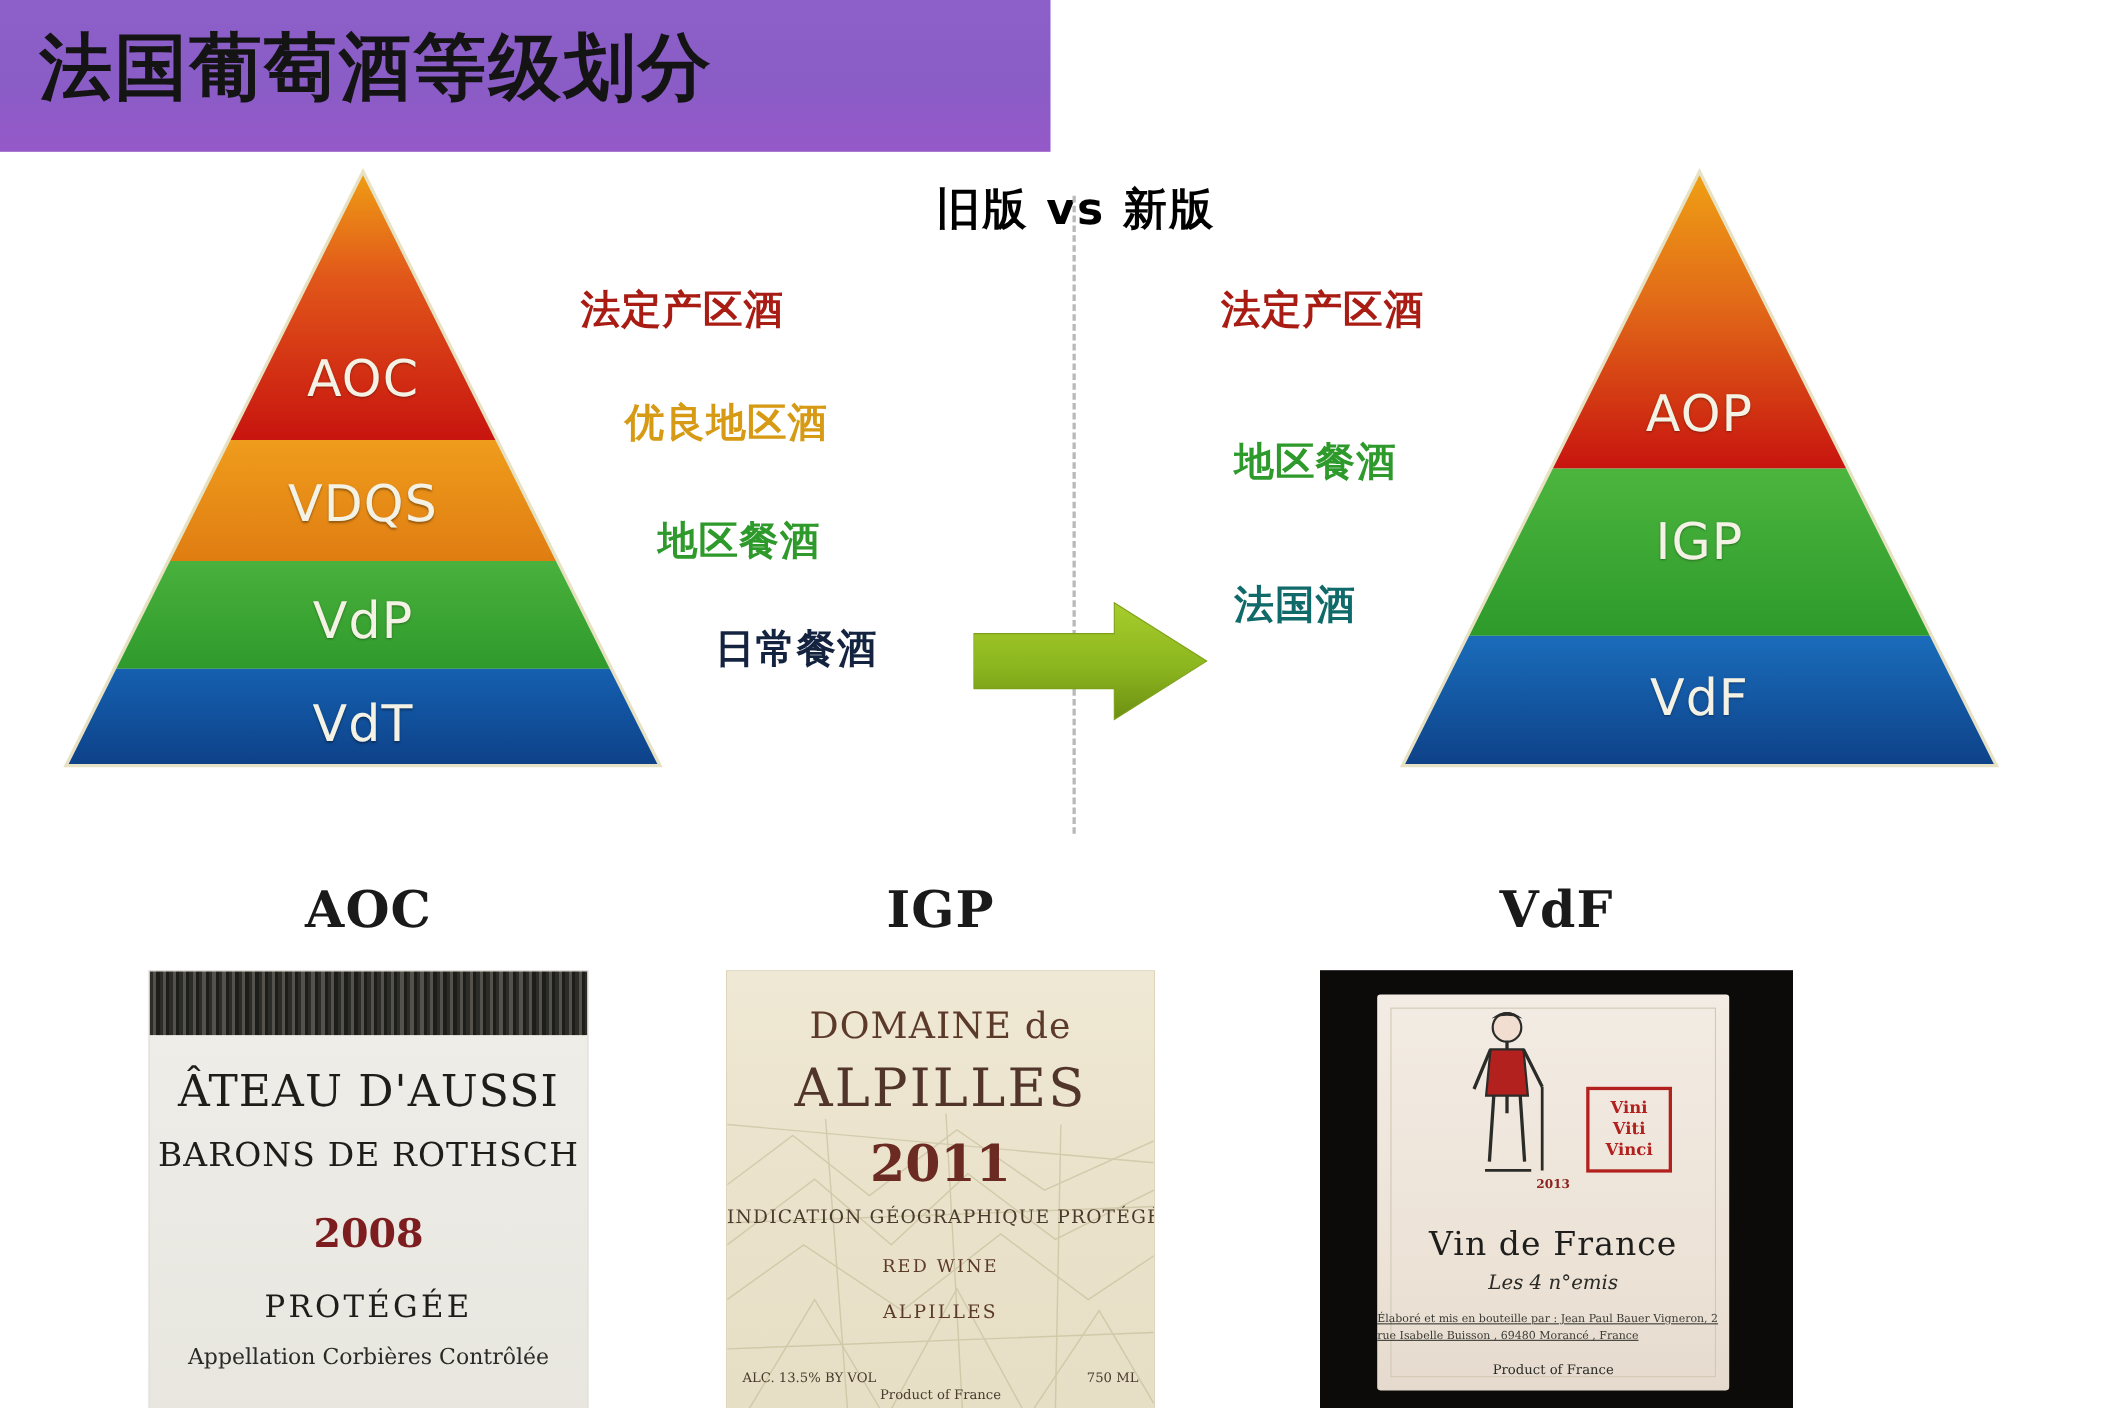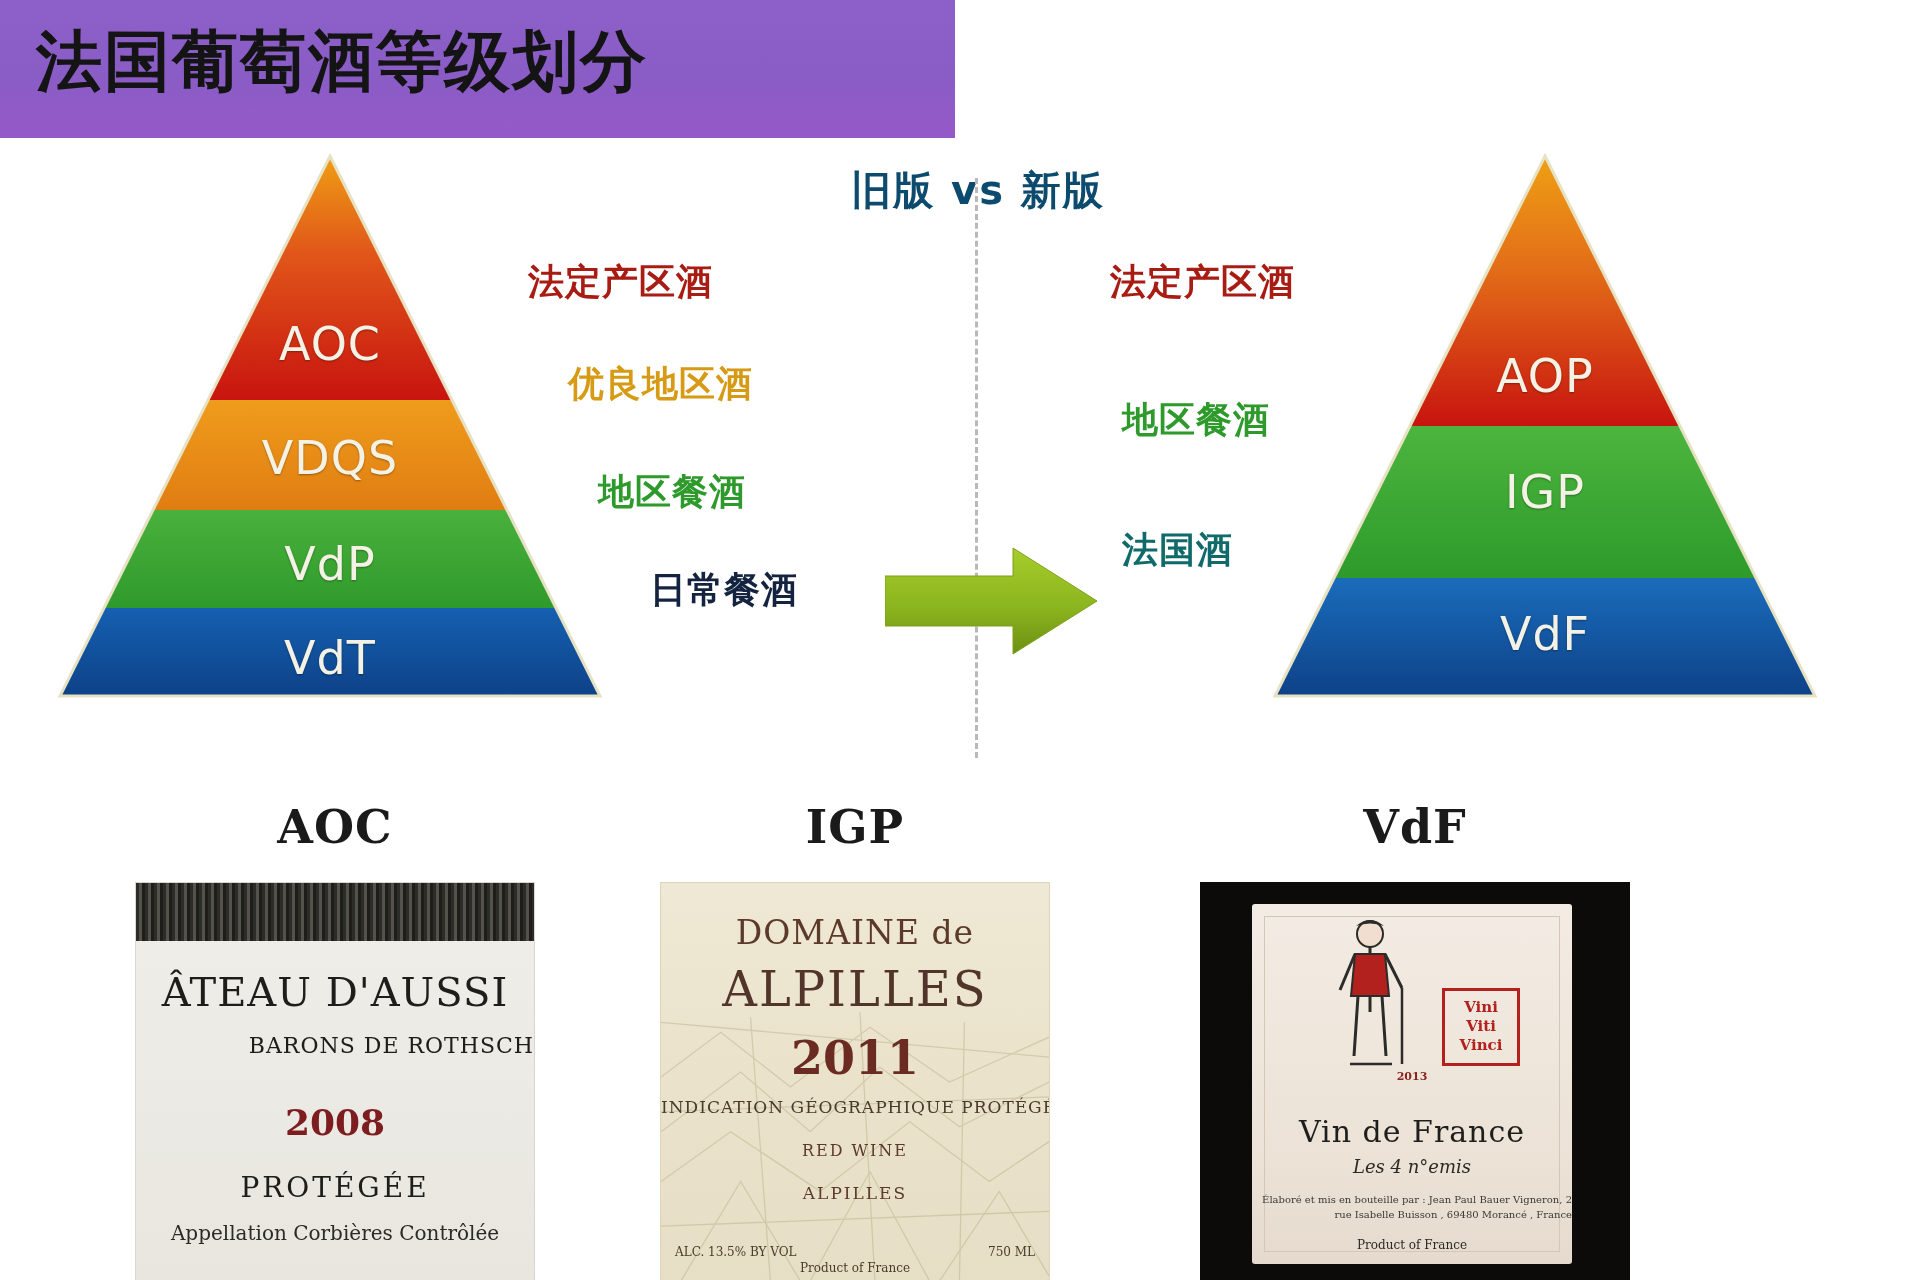--- a/index.html
+++ b/index.html
@@ -24,21 +24,21 @@
 
   
   .divider{
     position:absolute; left:975px; top:40px; width:0; height:580px;
     border-left:3px dashed #b9b9b9;
   }
 
   
   .vs-title{
     position:absolute; left:828px; top:25px; width:300px;
-    text-align:center; font-size:40px; font-weight:700; color:#0c4a6e;
+    text-align:center; font-size:40px; font-weight:700; color:#000000;
     font-family:"DejaVu Sans","Liberation Sans",sans-serif;
     letter-spacing:2px; white-space:nowrap;
   }
 
   
   .pyr{ position:absolute; }
   .pyr .tier{
     position:absolute; left:0;
     display:flex; align-items:center; justify-content:center;
     color:#f4f2e4; font-size:46px; font-weight:400;
@@ -76,22 +76,22 @@
   
   #bottle-aoc{ left:100px; width:470px; }
   #img-aoc{ width:400px; height:400px; margin-left:35px;
     background:linear-gradient(180deg,#efeee9 0%,#e8e6df 100%);
     border:1px solid #d8d6cf; }
   .aoc-topband{ position:absolute; left:0; top:0; width:100%; height:58px;
     background:repeating-linear-gradient(90deg,#2c2c28 0 3px,#54524b 3px 6px,#1d1d1a 6px 9px); }
   .aoc-l1{ position:absolute; left:0; top:86px; width:100%; text-align:center;
     font-size:40px; color:#1d1d1a; letter-spacing:1px;
     font-family:"DejaVu Serif","Liberation Serif",serif; white-space:nowrap;}
-  .aoc-l2{ position:absolute; left:0; top:150px; width:100%; text-align:right;
-    font-size:22px; color:#1d1d1a; letter-spacing:1px;
+  .aoc-l2{ position:absolute; left:0; top:150px; width:100%; text-align:center;
+    font-size:30px; color:#1d1d1a; letter-spacing:1px;
     font-family:"DejaVu Serif","Liberation Serif",serif; white-space:nowrap;}
   .aoc-l3{ position:absolute; left:0; top:218px; width:100%; text-align:center;
     font-size:36px; color:#7d1d20; font-weight:700;
     font-family:"DejaVu Serif","Liberation Serif",serif;}
   .aoc-l4{ position:absolute; left:0; top:288px; width:100%; text-align:center;
     font-size:28px; color:#1d1d1a; letter-spacing:3px;
     font-family:"DejaVu Serif","Liberation Serif",serif;}
   .aoc-l5{ position:absolute; left:0; top:338px; width:100%; text-align:center;
     font-size:20px; color:#2a2a26;
     font-family:"DejaVu Serif","Liberation Serif",serif;}
@@ -134,23 +134,23 @@
   .vdf-label{ position:absolute; left:52px; top:22px; width:320px; height:360px;
     background:linear-gradient(180deg,#f3ece4 0%,#ece2d6 70%,#e5dacd 100%);
     border-radius:3px; }
   .vdf-inner{ position:absolute; inset:12px; border:1px solid #d4c7b6; }
   .vdf-l1{ position:absolute; left:0; top:210px; width:100%; text-align:center;
     font-size:30px; color:#1e1e1c; letter-spacing:1px;
     font-family:"DejaVu Serif","Liberation Serif",serif;}
   .vdf-l2{ position:absolute; left:0; top:252px; width:100%; text-align:center;
     font-size:18px; color:#2a2a26; font-style:italic;
     font-family:"DejaVu Serif","Liberation Serif",serif;}
-  .vdf-l3{ position:absolute; left:0; top:288px; width:100%; text-align:right;
+  .vdf-l3{ position:absolute; left:0; top:288px; width:100%; text-align:left;
     font-size:10px; color:#3a3a34; line-height:1.5;
-    font-family:"DejaVu Serif","Liberation Serif",serif;}
+    font-family:"DejaVu Serif","Liberation Serif",serif;text-decoration:underline;}
   .vdf-l4{ position:absolute; left:0; bottom:12px; width:100%; text-align:center;
     font-size:12px; color:#2a2a26;
     font-family:"DejaVu Serif","Liberation Serif",serif;}
   .vdf-year{ position:absolute; left:0; top:166px; width:100%; text-align:center;
     font-size:11px; color:#8a2420; font-weight:700;
     font-family:"DejaVu Serif","Liberation Serif",serif;}
   .vdf-box{ position:absolute; right:52px; top:84px; width:78px; height:78px;
     border:3px solid #b3211f; }
   .vdf-box span{ display:block; text-align:center; color:#b3211f;
     font-size:15px; line-height:1.25; margin-top:7px; font-weight:700;

